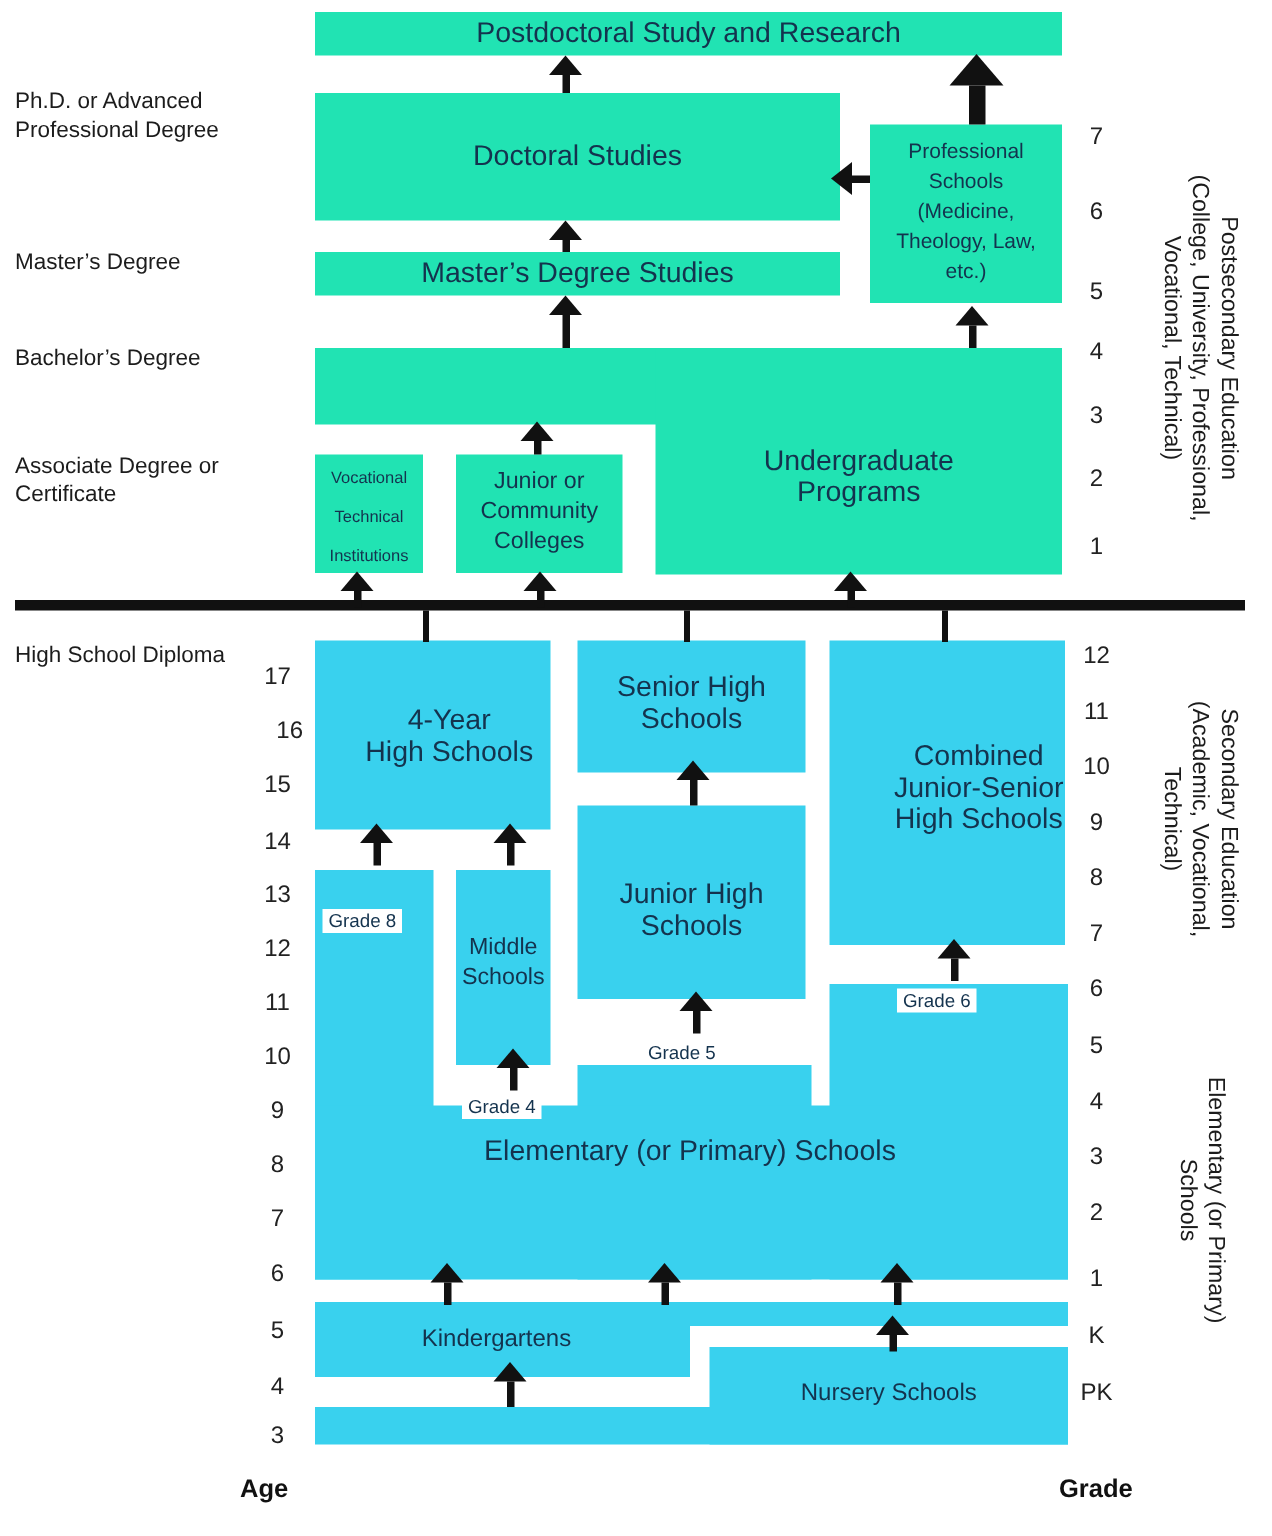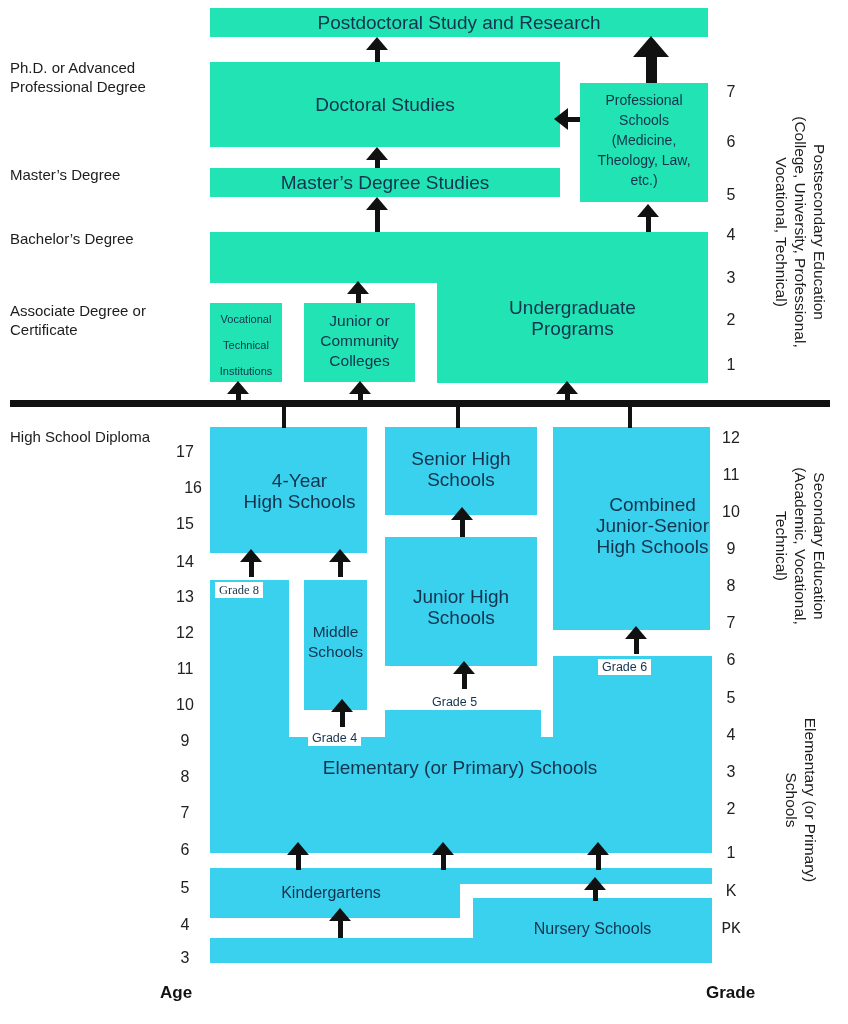--- a/index.html
+++ b/index.html
@@ -119,21 +119,21 @@
   <div class="bbox" style="left:210px;top:737px;width:502px;height:116px;"></div>
   <div class="boxlbl" style="left:260px;top:757px;width:400px;">Elementary (or Primary) Schools</div>
 
   <div class="bbox" style="left:210px;top:868px;width:502px;height:16px;"></div>
   <div class="bbox" style="left:210px;top:868px;width:250px;height:50px;"></div>
   <div class="boxlbl" style="left:210px;top:882px;width:242px;font-size:16px;">Kindergartens</div>
   <div class="bbox" style="left:473px;top:898px;width:239px;height:65px;"></div>
   <div class="bbox" style="left:210px;top:938px;width:502px;height:25px;"></div>
   <div class="boxlbl" style="left:473px;top:918px;width:239px;font-size:16px;">Nursery Schools</div>
 
-  <div class="chip" style="left:215px;top:582px;font-family:Liberation Serif, serif;">Grade 8</div>
+  <div class="chip" style="left:215px;top:606px;">Grade 8</div>
   <div class="chip" style="left:308px;top:730px;">Grade 4</div>
   <div class="chip" style="left:428px;top:694px;">Grade 5</div>
   <div class="chip" style="left:598px;top:659px;">Grade 6</div>
 
   <div class="ar" style="left:366px;top:37px;height:25px;">
       <div class="h"></div>
       <div class="s"></div>
     </div>
   <div class="arbig" style="left:633px;top:36px;height:47px;">
       <div class="h"></div>
@@ -244,21 +244,21 @@
   <div class="num" style="left:714px;top:540px;">9</div>
   <div class="num" style="left:714px;top:577px;">8</div>
   <div class="num" style="left:714px;top:614px;">7</div>
   <div class="num" style="left:714px;top:651px;">6</div>
   <div class="num" style="left:714px;top:689px;">5</div>
   <div class="num" style="left:714px;top:726px;">4</div>
   <div class="num" style="left:714px;top:763px;">3</div>
   <div class="num" style="left:714px;top:800px;">2</div>
   <div class="num" style="left:714px;top:844px;">1</div>
   <div class="num" style="left:714px;top:882px;">K</div>
-  <div class="num" style="left:714px;top:920px;font-family:Liberation Mono, monospace;">PK</div>
+  <div class="num" style="left:714px;top:920px;">PK</div>
 
   <div class="num" style="left:168px;top:443px;">17</div>
   <div class="num" style="left:168px;top:479px;text-align:right;">16</div>
   <div class="num" style="left:168px;top:515px;">15</div>
   <div class="num" style="left:168px;top:553px;">14</div>
   <div class="num" style="left:168px;top:588px;">13</div>
   <div class="num" style="left:168px;top:624px;">12</div>
   <div class="num" style="left:168px;top:660px;">11</div>
   <div class="num" style="left:168px;top:696px;">10</div>
   <div class="num" style="left:168px;top:732px;">9</div>

